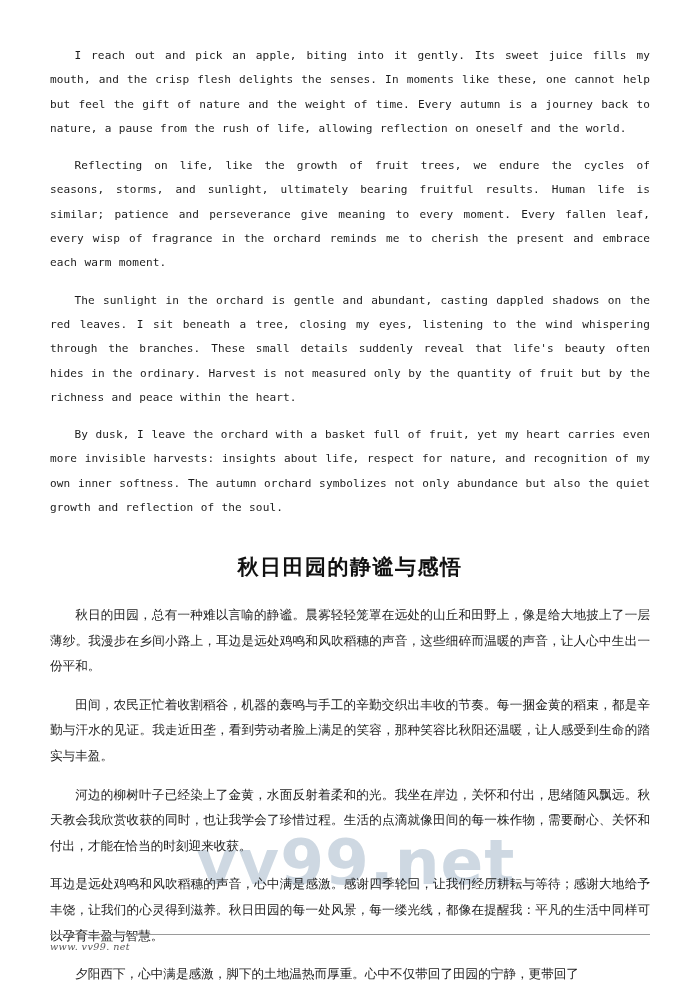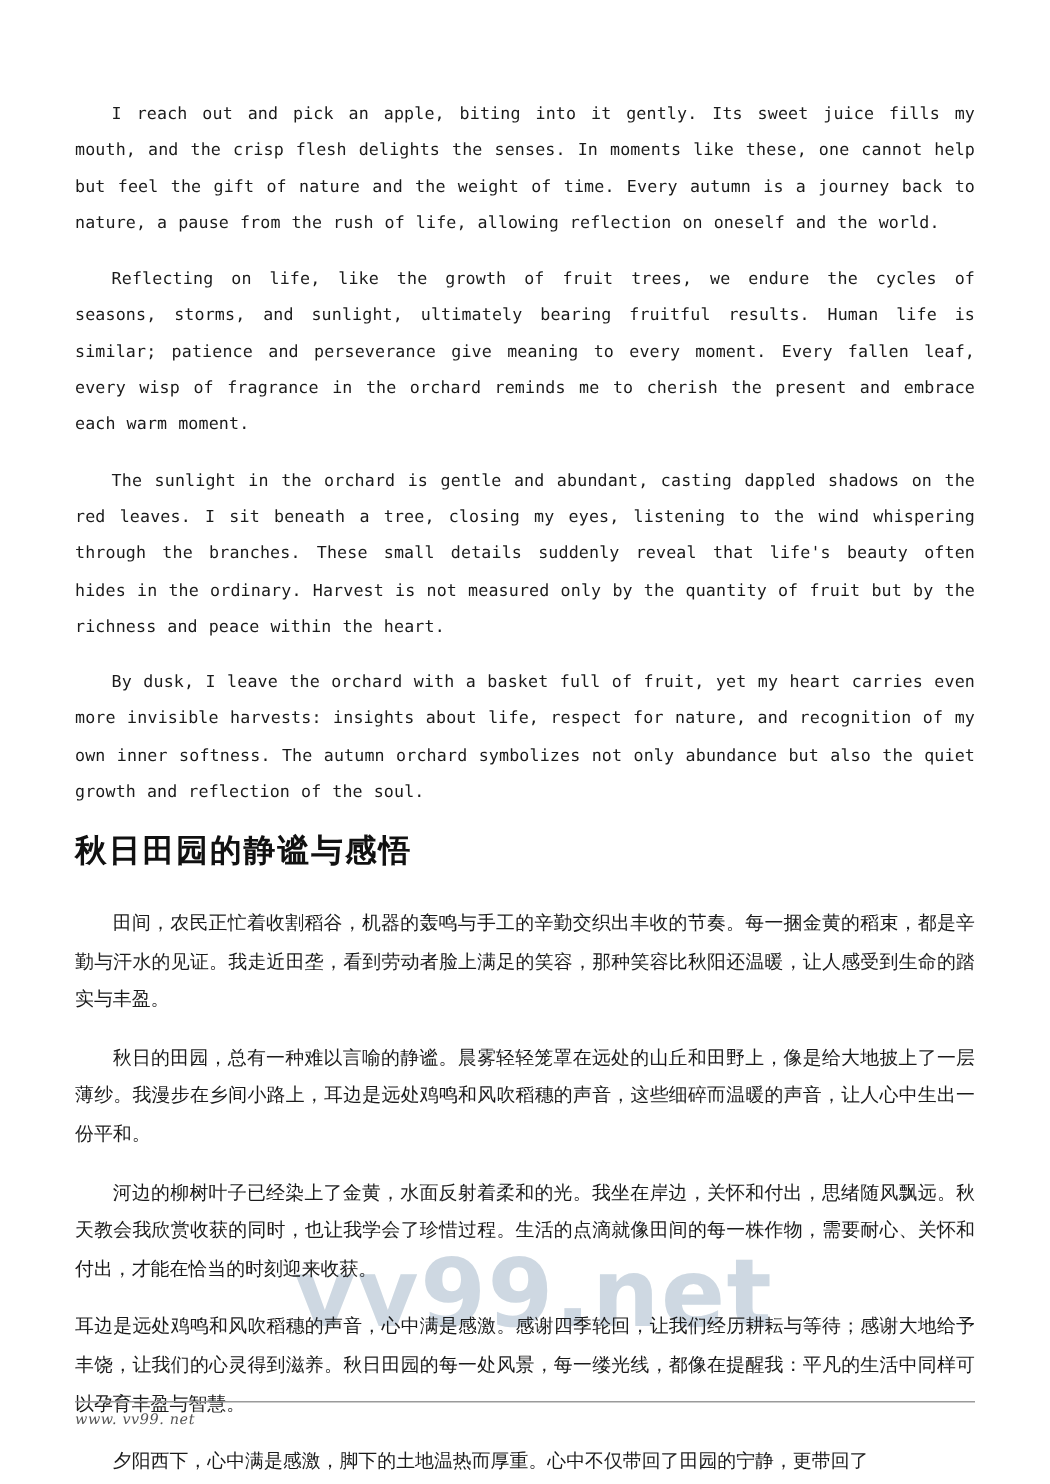--- a/index.html
+++ b/index.html
@@ -43,21 +43,21 @@
   .content {
     position: absolute;
     left: 50px;
     top: 0;
     width: 600px;
     z-index: 2;
   }
 
   
   .en-block {
-    padding-top: 64px;
+    padding-top: 44px;
   }
   p.en {
     margin: 0 0 13px 0;
     font-family: "DejaVu Sans Mono", "Liberation Mono", monospace;
     font-size: 11.1px;
     line-height: 24.3px;
     text-align: justify;
     text-justify: inter-word;
     text-indent: 2.2em;
     color: #1b1b1b;
@@ -67,21 +67,22 @@
   p.en:last-child { margin-bottom: 0; }
 
   
   h1.cn-title {
     margin: 0;
     padding: 0;
     position: absolute;
     left: 0;
     top: 552px;
     width: 600px;
-    font-family: Liberation Serif, serif;
+    text-align: center;
+    font-family: Liberation Sans, sans-serif;
     font-weight: bold;
     font-size: 21px;
     line-height: 30px;
     letter-spacing: 1.5px;
     color: #111111;
   }
 
   
   .cn-block {
     position: absolute;
@@ -137,22 +138,22 @@
     <div class="en-block">
       <p class="en">I reach out and pick an apple, biting into it gently. Its sweet juice fills my mouth, and the crisp flesh delights the senses. In moments like these, one cannot help but feel the gift of nature and the weight of time. Every autumn is a journey back to nature, a pause from the rush of life, allowing reflection on oneself and the world.</p>
       <p class="en">Reflecting on life, like the growth of fruit trees, we endure the cycles of seasons, storms, and sunlight, ultimately bearing fruitful results. Human life is similar; patience and perseverance give meaning to every moment. Every fallen leaf, every wisp of fragrance in the orchard reminds me to cherish the present and embrace each warm moment.</p>
       <p class="en">The sunlight in the orchard is gentle and abundant, casting dappled shadows on the red leaves. I sit beneath a tree, closing my eyes, listening to the wind whispering through the branches. These small details suddenly reveal that life's beauty often hides in the ordinary. Harvest is not measured only by the quantity of fruit but by the richness and peace within the heart.</p>
       <p class="en">By dusk, I leave the orchard with a basket full of fruit, yet my heart carries even more invisible harvests: insights about life, respect for nature, and recognition of my own inner softness. The autumn orchard symbolizes not only abundance but also the quiet growth and reflection of the soul.</p>
     </div>
 
     <h1 class="cn-title">秋日田园的静谧与感悟</h1>
 
     <div class="cn-block">
+      <p class="cn">秋日的田园，总有一种难以言喻的静谧。晨雾轻轻笼罩在远处的山丘和田野上，像是给大地披上了一层薄纱。我漫步在乡间小路上，耳边是远处鸡鸣和风吹稻穗的声音，这些细碎而温暖的声音，让人心中生出一份平和。</p>
       <p class="cn">田间，农民正忙着收割稻谷，机器的轰鸣与手工的辛勤交织出丰收的节奏。每一捆金黄的稻束，都是辛勤与汗水的见证。我走近田垄，看到劳动者脸上满足的笑容，那种笑容比秋阳还温暖，让人感受到生命的踏实与丰盈。</p>
-      <p class="cn">秋日的田园，总有一种难以言喻的静谧。晨雾轻轻笼罩在远处的山丘和田野上，像是给大地披上了一层薄纱。我漫步在乡间小路上，耳边是远处鸡鸣和风吹稻穗的声音，这些细碎而温暖的声音，让人心中生出一份平和。</p>
       <p class="cn">河边的柳树叶子已经染上了金黄，水面反射着柔和的光。我坐在岸边，关怀和付出，思绪随风飘远。秋天教会我欣赏收获的同时，也让我学会了珍惜过程。生活的点滴就像田间的每一株作物，需要耐心、关怀和付出，才能在恰当的时刻迎来收获。</p>
       <p class="cn no-indent">耳边是远处鸡鸣和风吹稻穗的声音，心中满是感激。感谢四季轮回，让我们经历耕耘与等待；感谢大地给予丰饶，让我们的心灵得到滋养。秋日田园的每一处风景，每一缕光线，都像在提醒我：平凡的生活中同样可以孕育丰盈与智慧。</p>
       <p class="cn">夕阳西下，心中满是感激，脚下的土地温热而厚重。心中不仅带回了田园的宁静，更带回了</p>
     </div>
 
   </div>
 
   <div class="footer">
     <div class="footer-rule"></div>
     <div class="footer-text">www. vv99. net</div>

